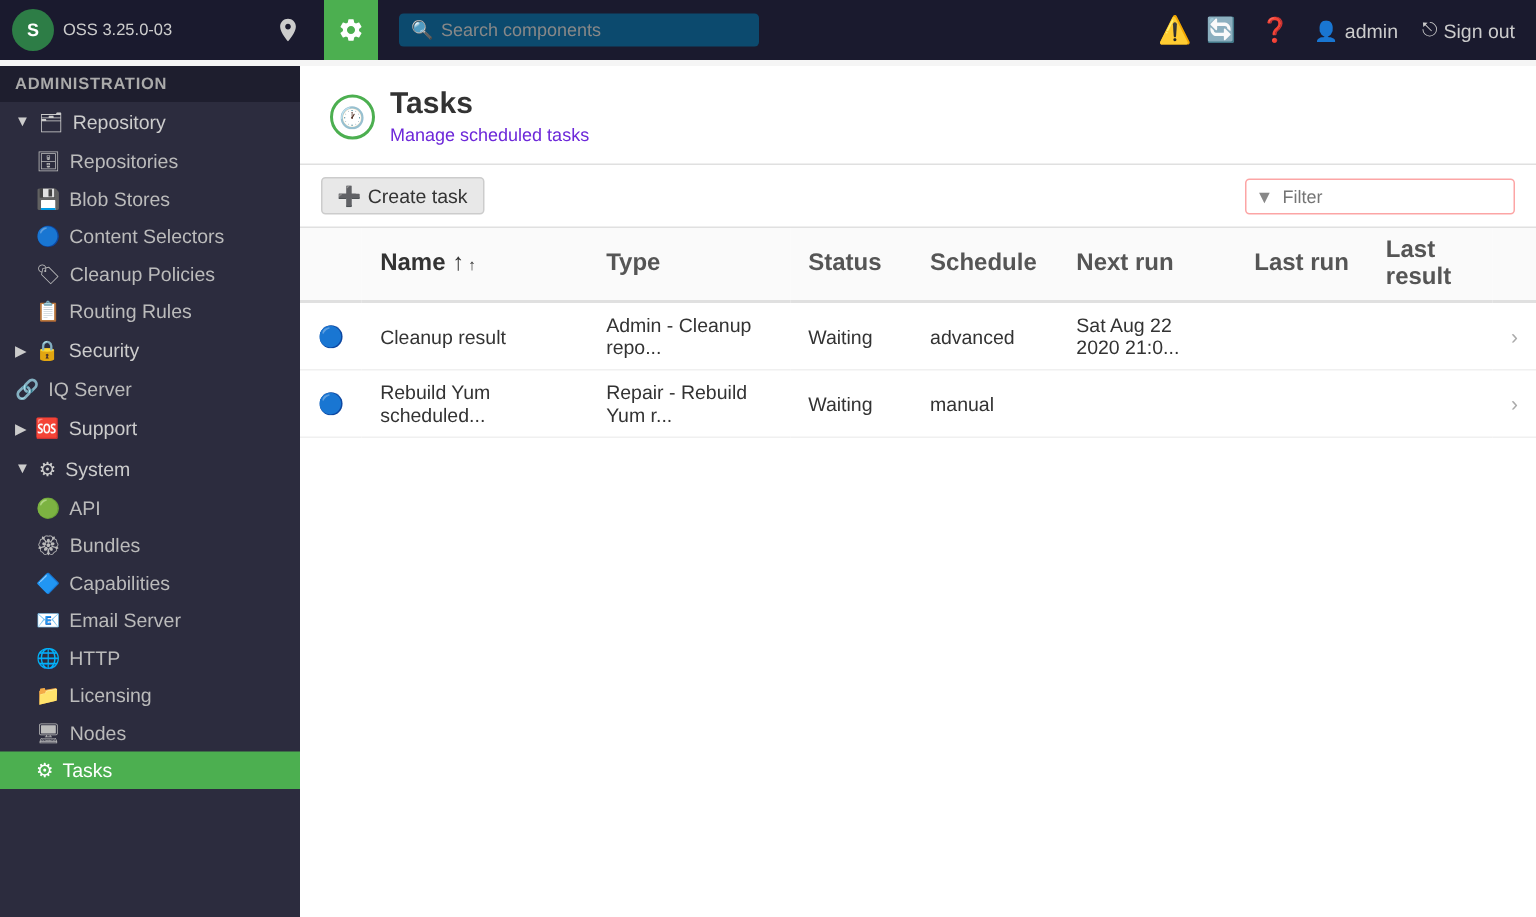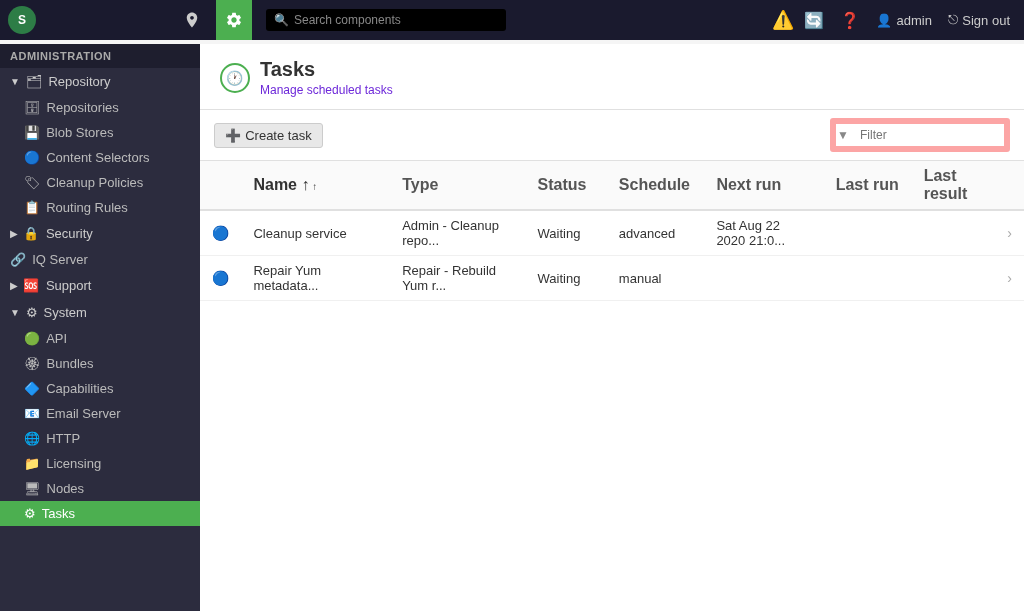--- a/index.html
+++ b/index.html
@@ -47,21 +47,21 @@
     .topbar-search {
       flex: 1;
       max-width: 240px;
       margin: 0 8px;
     }
     .topbar-search input {
       width: 100%;
       padding: 4px 10px 4px 28px;
       border-radius: 3px;
       border: none;
-      background: #000000;
+      background: #0c4a6e;
       color: #ccc;
       font-size: 12px;
     }
     .topbar-search input::placeholder { color: #888; }
     .search-wrap { position: relative; }
     .search-wrap .search-icon-inner {
       position: absolute; left: 8px; top: 50%; transform: translateY(-50%);
       color: #888; font-size: 12px;
     }
 
@@ -176,21 +176,21 @@
       gap: 4px;
       background: #e8e8e8;
       border: 1px solid #ccc;
       border-radius: 3px;
       padding: 4px 10px;
       cursor: pointer;
       font-size: 13px;
       color: #333;
     }
     .filter-input {
-      border: 6px solid #fca5a5;
+      border: 1px solid #fca5a5;
       border-radius: 3px;
       padding: 4px 8px 4px 24px;
       font-size: 12px;
       color: #999;
       width: 180px;
     }
     .filter-wrap-inner { position: relative; }
     .filter-wrap-inner .filter-icon-inner {
       position: absolute; left: 7px; top: 50%; transform: translateY(-50%);
       color: #888; font-size: 12px;
@@ -236,20 +236,21 @@
   </style>
 </head>
 <body>
 
 <div class="topbar">
   <div class="topbar-brand">
     <div class="topbar-brand-logo">
       <span>S</span>
     </div>
     <div class="topbar-brand-text">
+      <div>OSS 3.25.0-03</div>
     </div>
   </div>
 
   <div class="topbar-nav-icon" title="Browse">
     <svg width="18" height="18" viewBox="0 0 24 24" fill="currentColor">
         <path d="M12 2C8.13 2 5 5.13 5 9c0 5.25 7 13 7 13s7-7.75 7-13c0-3.87-3.13-7-7-7zm0 9.5c-1.38 0-2.5-1.12-2.5-2.5s1.12-2.5 2.5-2.5 2.5 1.12 2.5 2.5-1.12 2.5-2.5 2.5z"></path>
       </svg>
   </div>
   <div class="topbar-nav-icon active" title="Administration">
     <svg width="18" height="18" viewBox="0 0 24 24" fill="currentColor">
@@ -399,34 +400,34 @@
           <th class="col-lastrun">Last run</th>
           <th class="col-lastresult">Last result</th>
           <th class="col-arrow"></th>
         </tr>
       </thead>
       <tbody id="tasks-tbody">
       <tr>
       <td>
         <span class="row-icon">🔵</span>
       </td>
-      <td>Cleanup service</td>
+      <td>Cleanup result</td>
       <td>Admin - Cleanup repo...</td>
       <td>Waiting</td>
       <td>advanced</td>
       <td>Sat Aug 22 2020 21:0...</td>
       <td></td>
       <td></td>
       <td class="chevron-right">›</td>
     </tr>
           <tr>
       <td>
         <span class="row-icon">🔵</span>
       </td>
-      <td>Repair Yum metadata...</td>
+      <td>Rebuild Yum scheduled...</td>
       <td>Repair - Rebuild Yum r...</td>
       <td>Waiting</td>
       <td>manual</td>
       <td></td>
       <td></td>
       <td></td>
       <td class="chevron-right">›</td>
     </tr>
         </tbody>
     </table>

